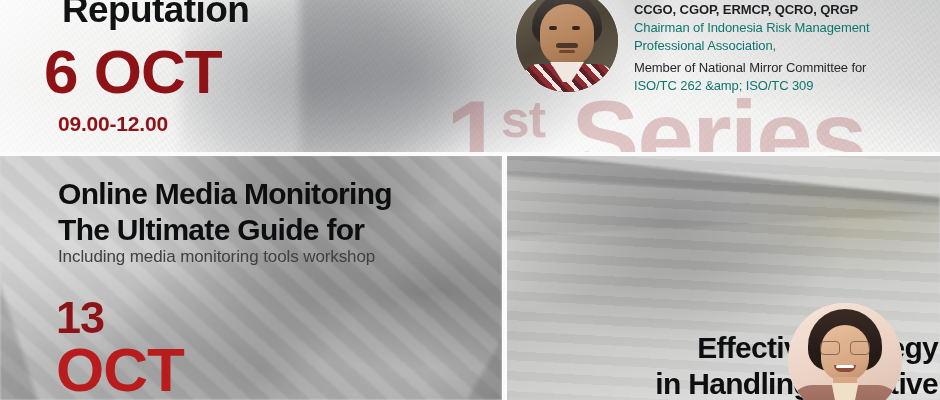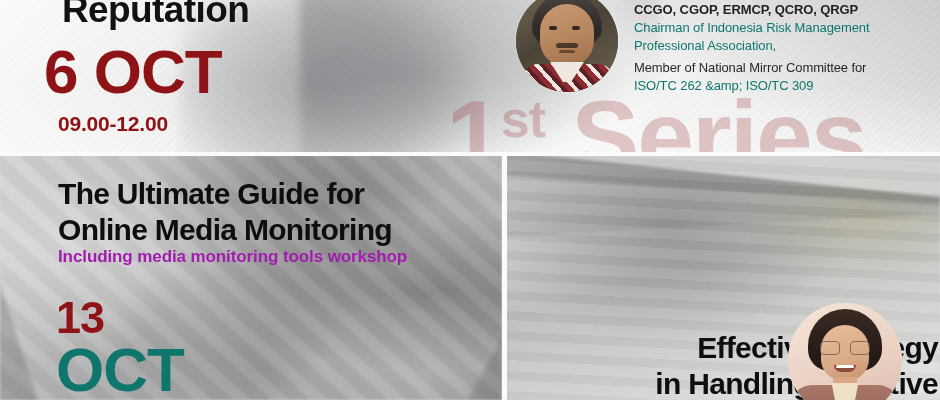--- a/index.html
+++ b/index.html
@@ -116,29 +116,29 @@
       linear-gradient(-60deg, rgba(30,30,32,.28) 0 5%, rgba(255,255,255,0) 6%),
       repeating-linear-gradient(42deg, rgba(255,255,255,.12) 0 12px, rgba(0,0,0,.07) 12px 26px);
     opacity:.55;filter:blur(1px);
   }
   .bl-h1{
     position:absolute;left:58px;top:176px;width:430px;
     font-size:30px;font-weight:700;letter-spacing:-.7px;line-height:36px;color:#0d0e10;
   }
   .bl-sub{
     position:absolute;left:58px;top:247px;
-    font-size:17px;font-weight:700;letter-spacing:-.1px;line-height:20px;color:#a21caf;
+    font-size:17px;font-weight:400;letter-spacing:-.1px;line-height:20px;color:#404040;
   }
   .bl-day{
     position:absolute;left:56px;top:288px;
     font-size:45px;font-weight:700;letter-spacing:-1px;line-height:60px;color:#8d1317;
   }
   .bl-mon{
     position:absolute;left:56px;top:340px;
-    font-size:62px;font-weight:700;letter-spacing:-1px;line-height:60px;color:#0f766e;
+    font-size:62px;font-weight:700;letter-spacing:-1px;line-height:60px;color:#b91c1c;
   }
 
   
   #panel-br{left:506px;top:155px;width:434px;height:245px;}
   #panel-br .press{
     position:absolute;inset:0;
     background:
       linear-gradient(186deg, rgba(255,255,255,.55) 0 14%, rgba(255,255,255,0) 15%),
       linear-gradient(184deg, rgba(90,90,92,.28) 18%, rgba(255,255,255,0) 19%),
       linear-gradient(177deg, rgba(120,120,122,.22) 30%, rgba(255,255,255,0) 31%),
@@ -222,22 +222,22 @@
       <div class="spk1-role">ISO/TC 262 &amp;amp; ISO/TC 309</div>
     </div>
   </div>
 
   <div class="panel" id="panel-bl">
     <div class="mic"></div>
     <div class="mic2"></div>
   </div>
 
   <div class="bl-h1">
+    <div>Online Media Monitoring</div>
     <div>The Ultimate Guide for</div>
-    <div>Online Media Monitoring</div>
   </div>
   <div class="bl-sub">Including media monitoring tools workshop</div>
   <div class="bl-day">13</div>
   <div class="bl-mon">OCT</div>
 
   <div class="panel" id="panel-br">
     <div class="press"></div>
     <div class="press2"></div>
 
     <div class="br-h1">

